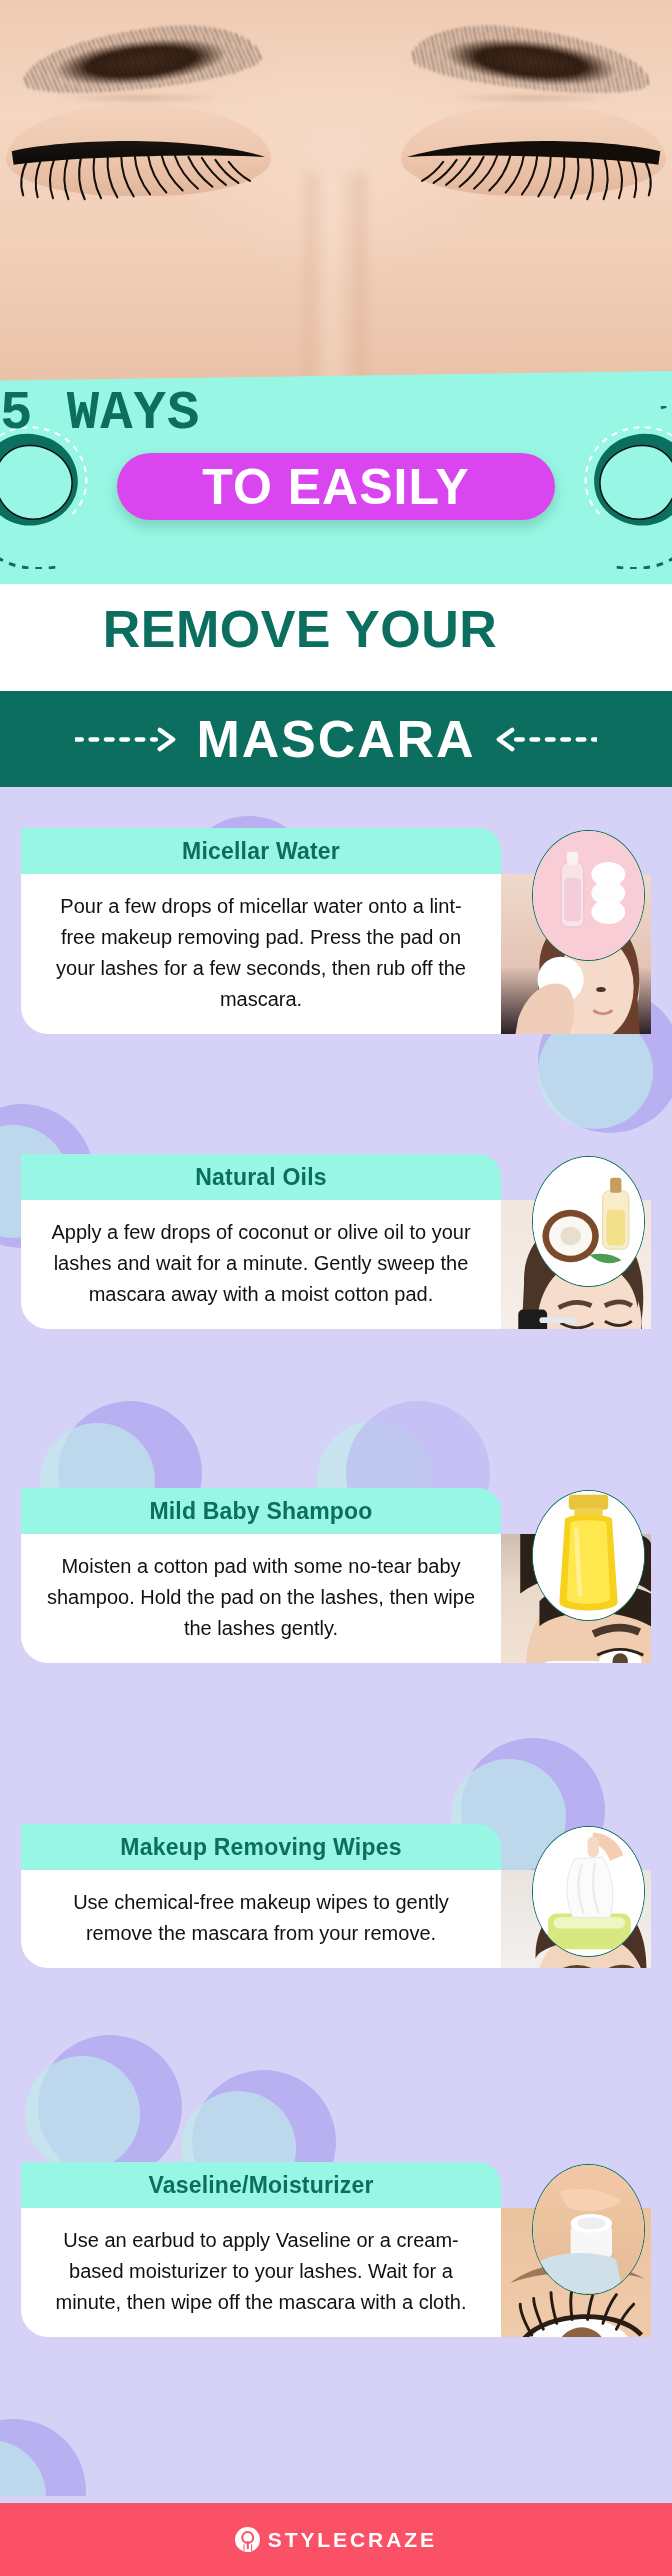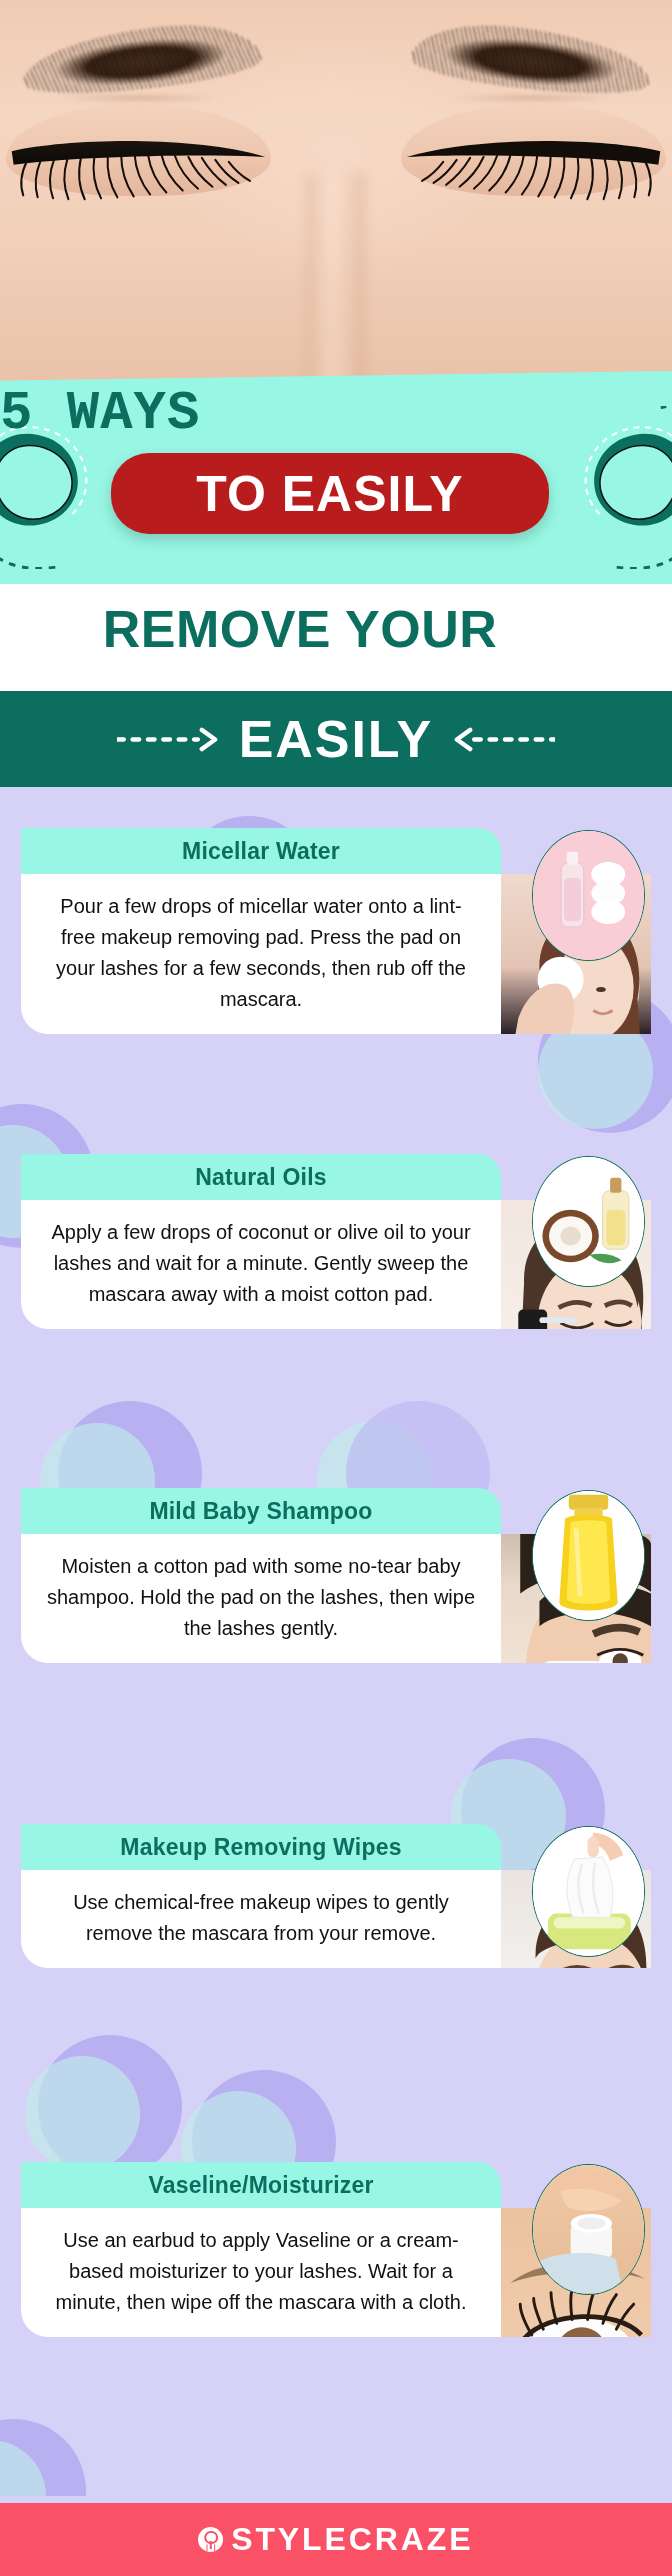--- a/index.html
+++ b/index.html
@@ -63,22 +63,22 @@
   }
   .eye-deco { position:absolute; top:35px; }
   .eye-deco.l { left:-33px; }
   .eye-deco.r { right:-33px; transform:scaleX(-1); }
   #five-ways {
     position:absolute; left:0; top:383px; width:672px; 
     font-size:54px; font-weight:bold; letter-spacing:1px; color:#0b6e5e;
     font-family:Liberation Mono, monospace;
   }
   #easily-pill {
-    position:absolute; left:111px; top:453px; width:438px; height:81px;
-    background:#b91c1c; border-radius:38px;
+    position:absolute; left:117px; top:453px; width:438px; height:67px;
+    background:#d946ef; border-radius:38px;
     box-shadow:0 5.8px 13.4px rgba(0,0,0,.18);
     display:flex; align-items:center; justify-content:center;
   }
   #easily-pill span {
     color:#fff; font-size:50px; font-weight:bold; letter-spacing:1px; line-height:1;
   }
   #white-band {
     position:absolute; left:0; top:584px; width:672px; height:108px; background:#fff;
   }
   #remove-your {
@@ -130,21 +130,21 @@
 
   
   .ph { position:absolute; inset:0; }
 
   
   #footer {
     position:absolute; left:0; bottom:0; width:672px; height:73px; background:#fb5167;
     display:flex; align-items:center; justify-content:center; gap:7.7px;
   }
   #footer .logoname {
-    color:#fff; font-size:32px; letter-spacing:2.9px; font-weight:bold;
+    color:#fff; font-size:21px; letter-spacing:2.9px; font-weight:bold;
   }
   .venus-mark {
     width:25px; height:25px; border-radius:50%; background:#fff; position:relative;
     display:inline-block;
   }
   .venus-mark::before {
     content:""; position:absolute; left:50%; top:3.8px; transform:translateX(-50%);
     width:9.6px; height:9.6px; border:2.4px solid #fb5167; border-radius:50%;
   }
   .venus-mark::after {
@@ -256,21 +256,21 @@
 </div>
 
 <div id="white-band"></div>
 <div id="remove-your">REMOVE YOUR</div>
 
 <div id="mascara-band">
   <svg class="arrow" width="106" height="25" viewBox="0 0 110 26">
     <line x1="0" y1="13" x2="84" y2="13" stroke="#fff" stroke-width="4.5" stroke-dasharray="7 9" stroke-linecap="round"></line>
     <polyline points="88,3 102,13 88,23" fill="none" stroke="#fff" stroke-width="4.5" stroke-linecap="round" stroke-linejoin="round"></polyline>
   </svg>
-  <span class="mtext">EASILY</span>
+  <span class="mtext">MASCARA</span>
   <svg class="arrow" width="106" height="25" viewBox="0 0 110 26">
     <line x1="26" y1="13" x2="110" y2="13" stroke="#fff" stroke-width="4.5" stroke-dasharray="7 9" stroke-linecap="round"></line>
     <polyline points="22,3 8,13 22,23" fill="none" stroke="#fff" stroke-width="4.5" stroke-linecap="round" stroke-linejoin="round"></polyline>
   </svg>
 </div>
 
 <div id="blobs">
   <div class="blob purple" style="left:182px; top:29px;  width:134px; height:134px;"></div>
   <div class="blob mintlt" style="left:227px; top:52px;  width:106px; height:106px; opacity:.75;"></div>
   <div class="blob purple" style="left:538px; top:202px; width:144px; height:144px;"></div>

